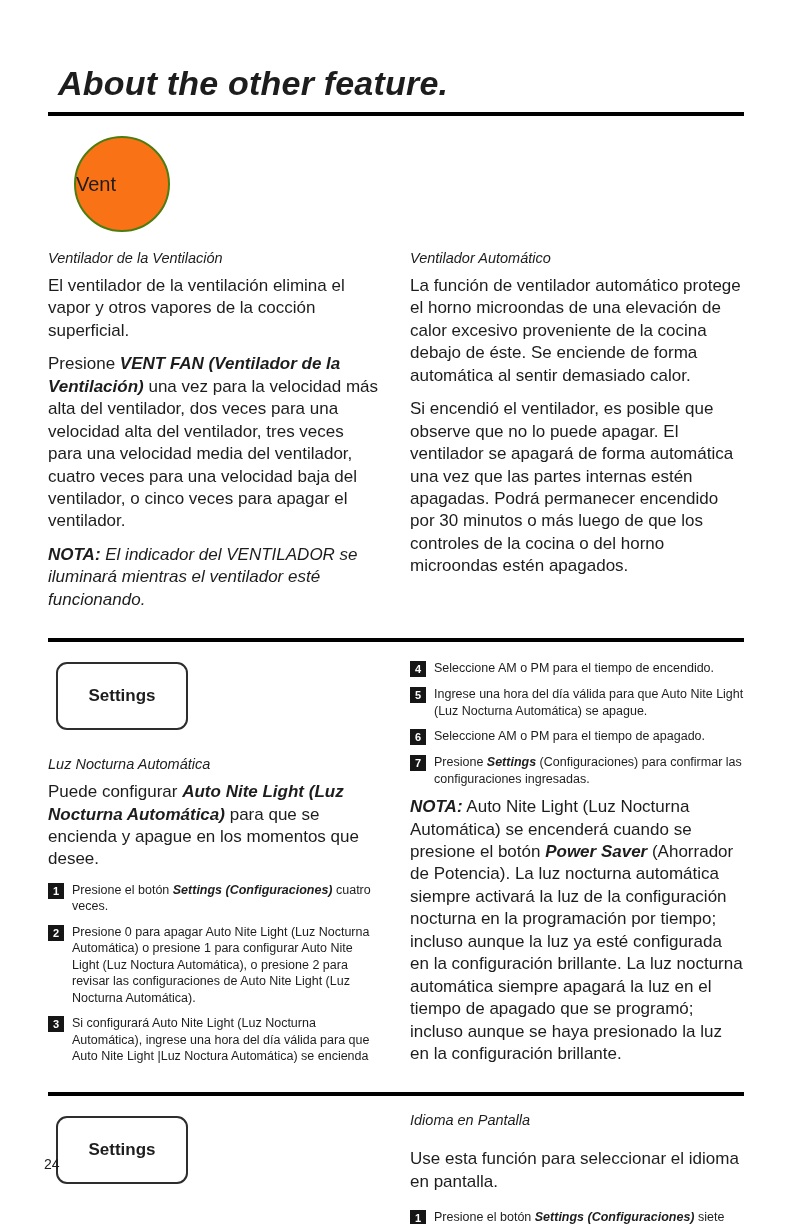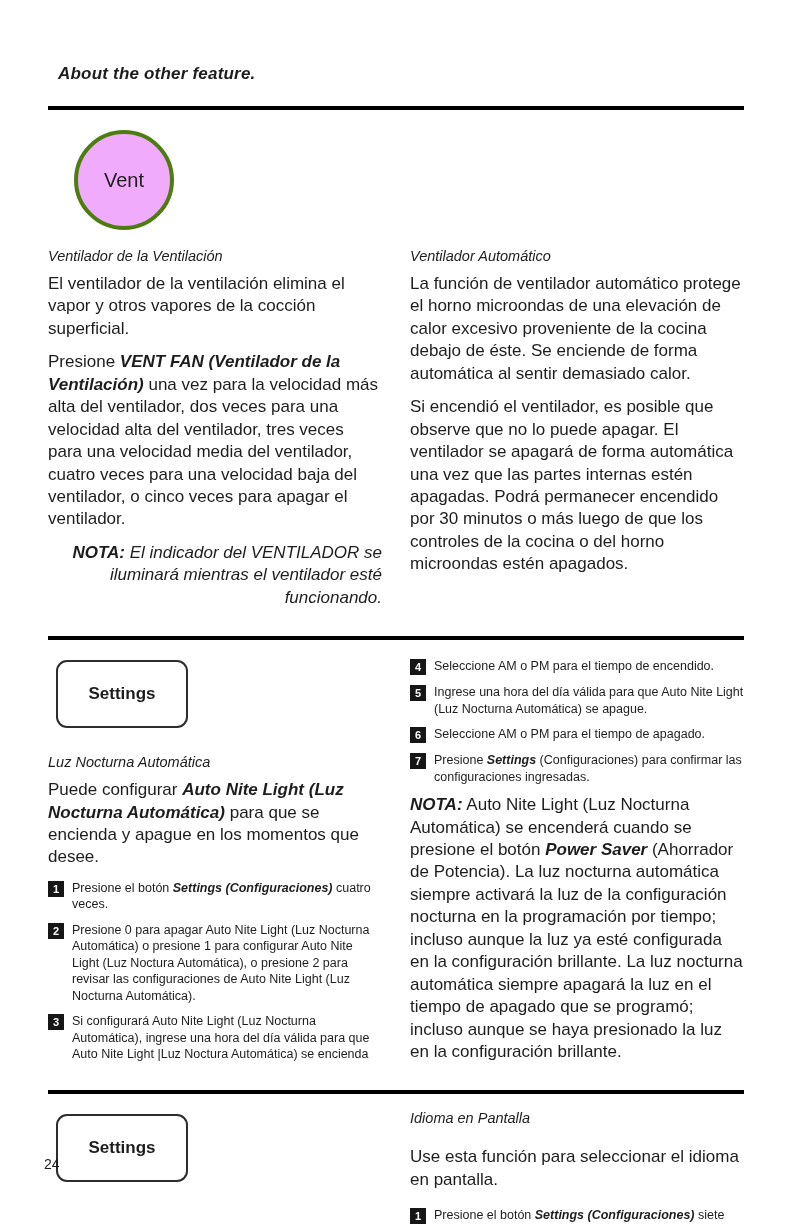--- a/index.html
+++ b/index.html
@@ -3,36 +3,36 @@
 <meta charset="utf-8">
 <style>
   html,body { margin:0; padding:0; background:#ffffff; }
   .page {
     width:792px; height:1224px; background:#ffffff; position:relative;
     box-sizing:border-box; padding:64px 48px 0 48px;
     font-family:"Liberation Sans", sans-serif; color:#1d1d1d;
     overflow:hidden;
   }
   .title {
-    font-size:17px; font-weight:bold; font-style:italic;
-    border-bottom:4px solid #000; padding:0 0 22px 10px; margin:0 0 20px 0;
+    font-size:34px; font-weight:bold; font-style:italic;
+    border-bottom:4px solid #000; padding:0 0 9px 10px; margin:0 0 20px 0;
     letter-spacing:0.2px;
   }
   .vent-circle {
-    width:92px; height:92px; border:4px solid #4d7c0f; border-radius:50%;
-    display:flex; align-items:center; justify-content:center;
-    font-size:20px; margin:4px 0 18px 26px; background:#f0abfc;
+    width:92px; height:92px; border:2px solid #4d7c0f; border-radius:50%;
+    display:flex; align-items:center; justify-content:flex-start;
+    font-size:20px; margin:4px 0 18px 26px; background:#f97316;
   }
   .cols { display:flex; gap:28px; }
   .col { flex:1; min-width:0; }
   .sec-heading {
     font-size:14.5px; font-weight:normal; font-style:italic; margin:0 0 9px 0;
   }
   p { font-size:17px; line-height:1.32; margin:0 0 11px 0; }
-  .nota-italic { font-style:italic;text-align:right; }
+  .nota-italic { font-style:italic; }
   .bi { font-weight:bold; font-style:italic; }
   .divider { border:none; border-top:4px solid #000; margin:16px 0 16px 0; height:0; }
   .settings-btn {
     width:128px; height:64px; border:2px solid #2d2d2d; border-radius:11px;
     display:flex; align-items:center; justify-content:center;
     font-size:17px; font-weight:bold; margin:4px 0 26px 8px; background:#fff;
   }
   .step { display:flex; margin:0 0 9px 0; }
   .step-num {
     flex:0 0 auto; width:16px; height:16px; background:#161616; color:#fff;

